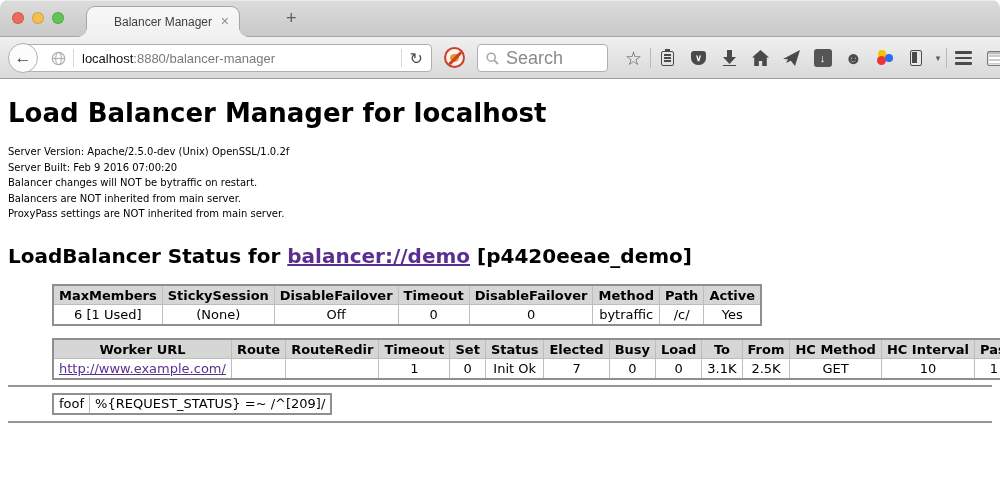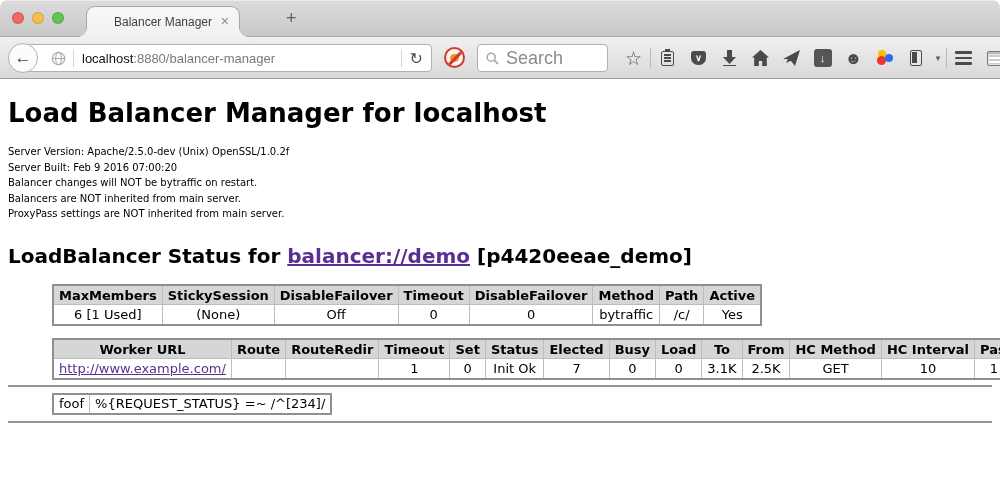--- a/index.html
+++ b/index.html
@@ -284,20 +284,20 @@
           </tr>
         </tbody>
       </table>
 
     <hr class="rule mid">
 
     <table class="tbl" id="health-table">
         <tbody>
           <tr>
             <td>foof</td>
-            <td>%{REQUEST_STATUS} =~ /^[234]/</td>
+            <td>%{REQUEST_STATUS} =~ /^[209]/</td>
           </tr>
         </tbody>
       </table>
 
     <hr class="rule">
   </div>
 </div>
 
 </body></html>

